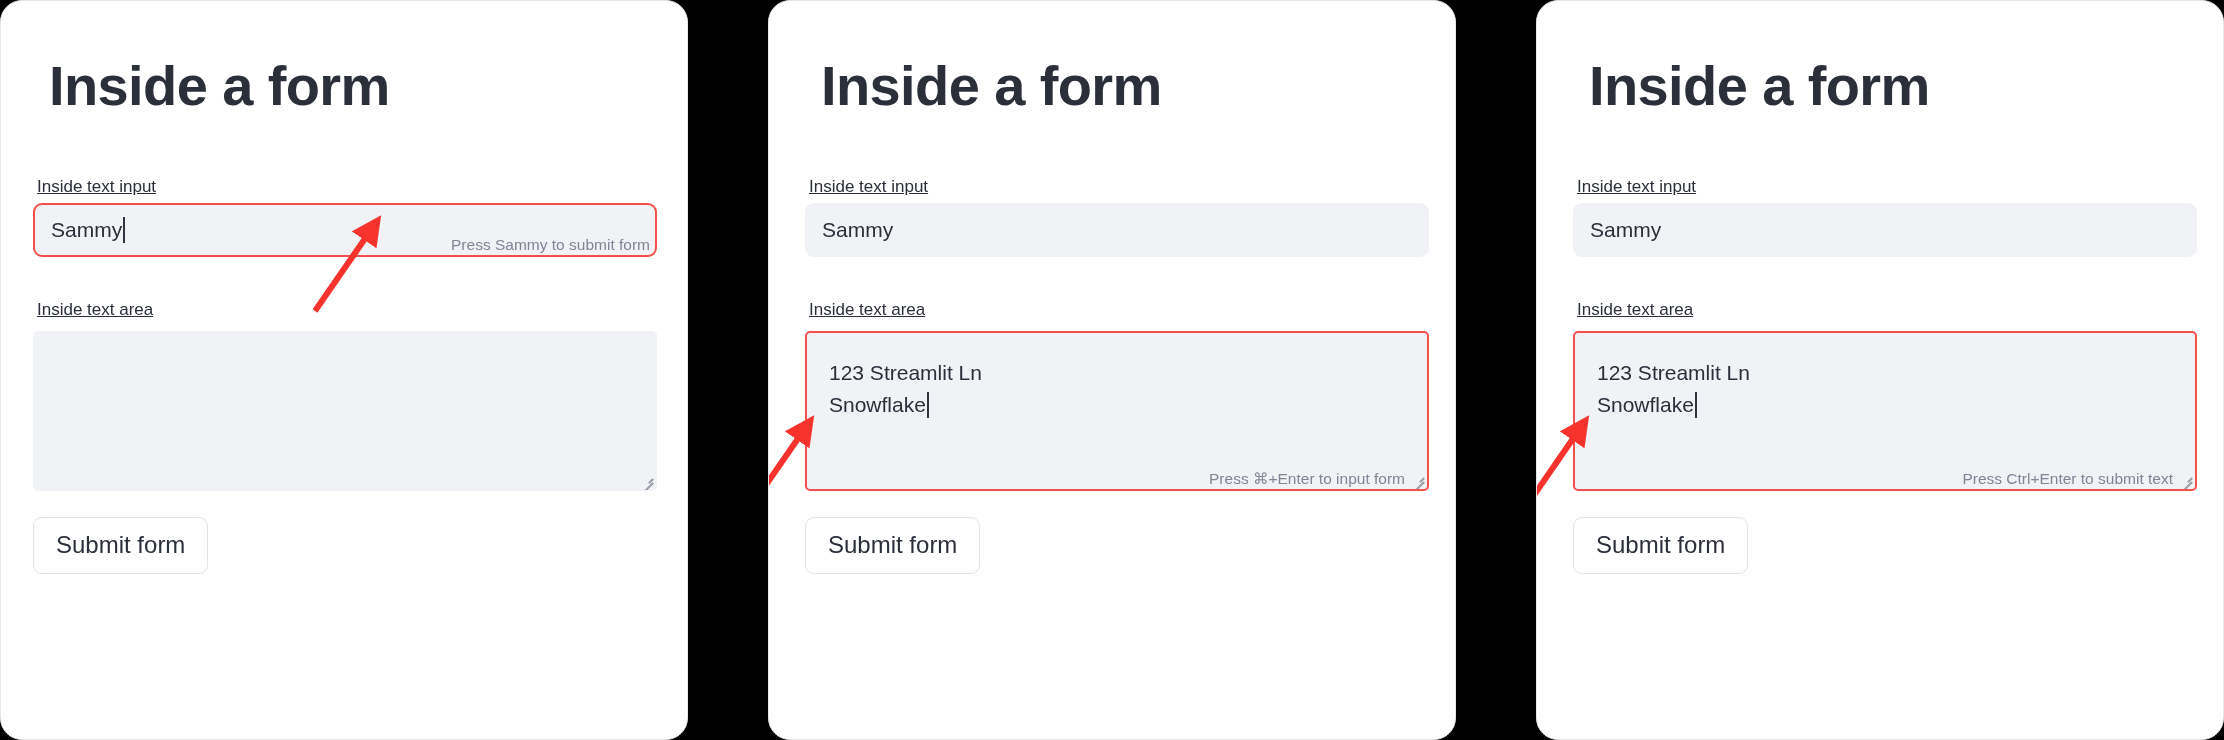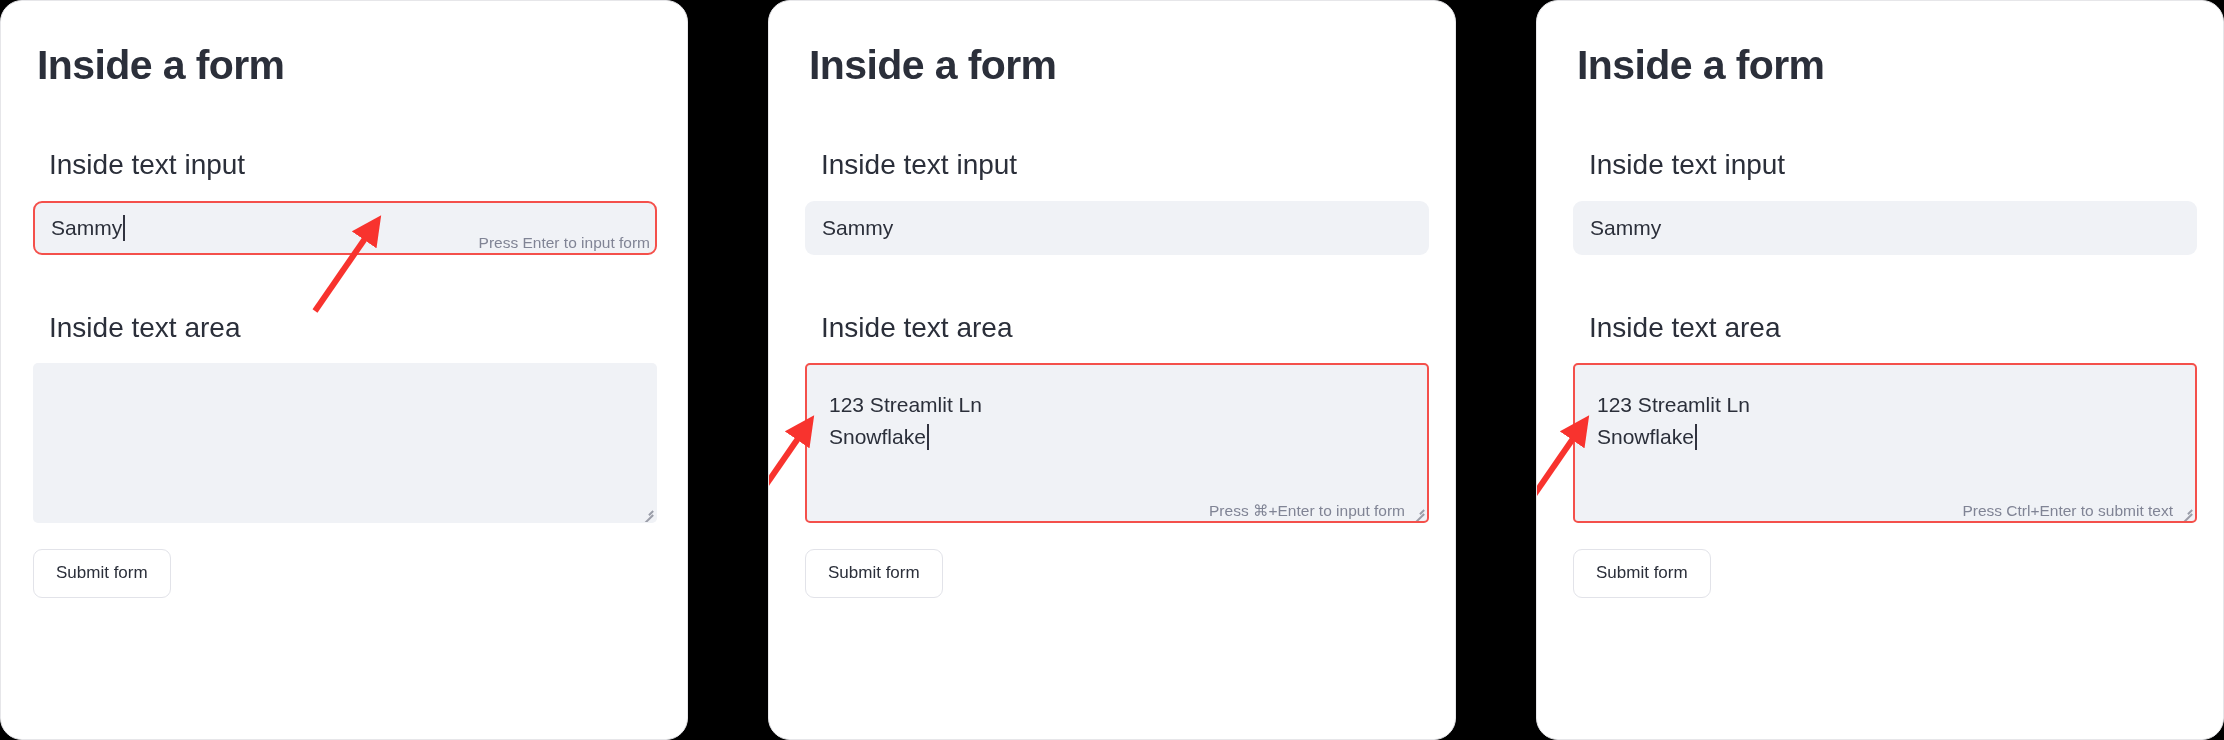--- a/index.html
+++ b/index.html
@@ -49,36 +49,37 @@
     position: absolute;
     left: 32px;
     top: 0;
     width: 624px;
   }
   .panel-2 .content,
   .panel-3 .content { left: 36px; }
 
   
   .app-title {
-    font-size: 41px;
+    font-size: 56px;
     font-weight: 700;
     color: #2b2f3a;
     letter-spacing: -0.6px;
-    margin: 4px;
+    margin: 16px;
     padding-top: 36px;
     line-height: 1.18;
     white-space: nowrap;
   }
 
   
   .w-label {
-    font-size: 28px;
+    font-size: 17px;
     color: #2b2f3a;
     line-height: 1.4;
-    margin: 16px;
+    margin: 4px;
+    text-decoration: underline;
   }
   .label-input { padding-top: 40px; }
   .label-area  { padding-top: 37px; }
 
   
   .ti-wrap {
     position: relative;
     height: 54px;
   }
   .ti-box {
@@ -167,21 +168,21 @@
   .resize-grip i:nth-child(2) { bottom: 7px; width: 6px; }
 
   
   .submit-row { margin-top: 26px; }
   .submit-btn {
     display: inline-block;
     background: #ffffff;
     border: 1px solid #e2e3e9;
     border-radius: 9px;
     color: #2b2f3a;
-    font-size: 17px;
+    font-size: 24px;
     font-family: "Liberation Sans", sans-serif;
     padding: 13px 22px 14px 22px;
     line-height: 1.2;
     cursor: pointer;
   }
 
   
   .arrow {
     position: absolute;
     pointer-events: none;
@@ -198,21 +199,21 @@
 
         <h1 class="app-title">Inside a form</h1>
 
         <div class="w-label label-input">Inside text input</div>
 
         <div class="ti-wrap">
           <div class="ti-box focused">
             <span class="ti-value">Sammy</span>
               <span class="caret"></span>
           </div>
-          <div class="hint">Press Enter to input form</div>
+          <div class="hint">Press Sammy to submit form</div>
         </div>
 
         <div class="w-label label-area">Inside text area</div>
 
         <div class="ta-wrap">
           <div class="ta-box">
             <div class="ta-text ta-empty"></div>
             <div class="resize-grip">
               <i></i>
                 <i></i>

